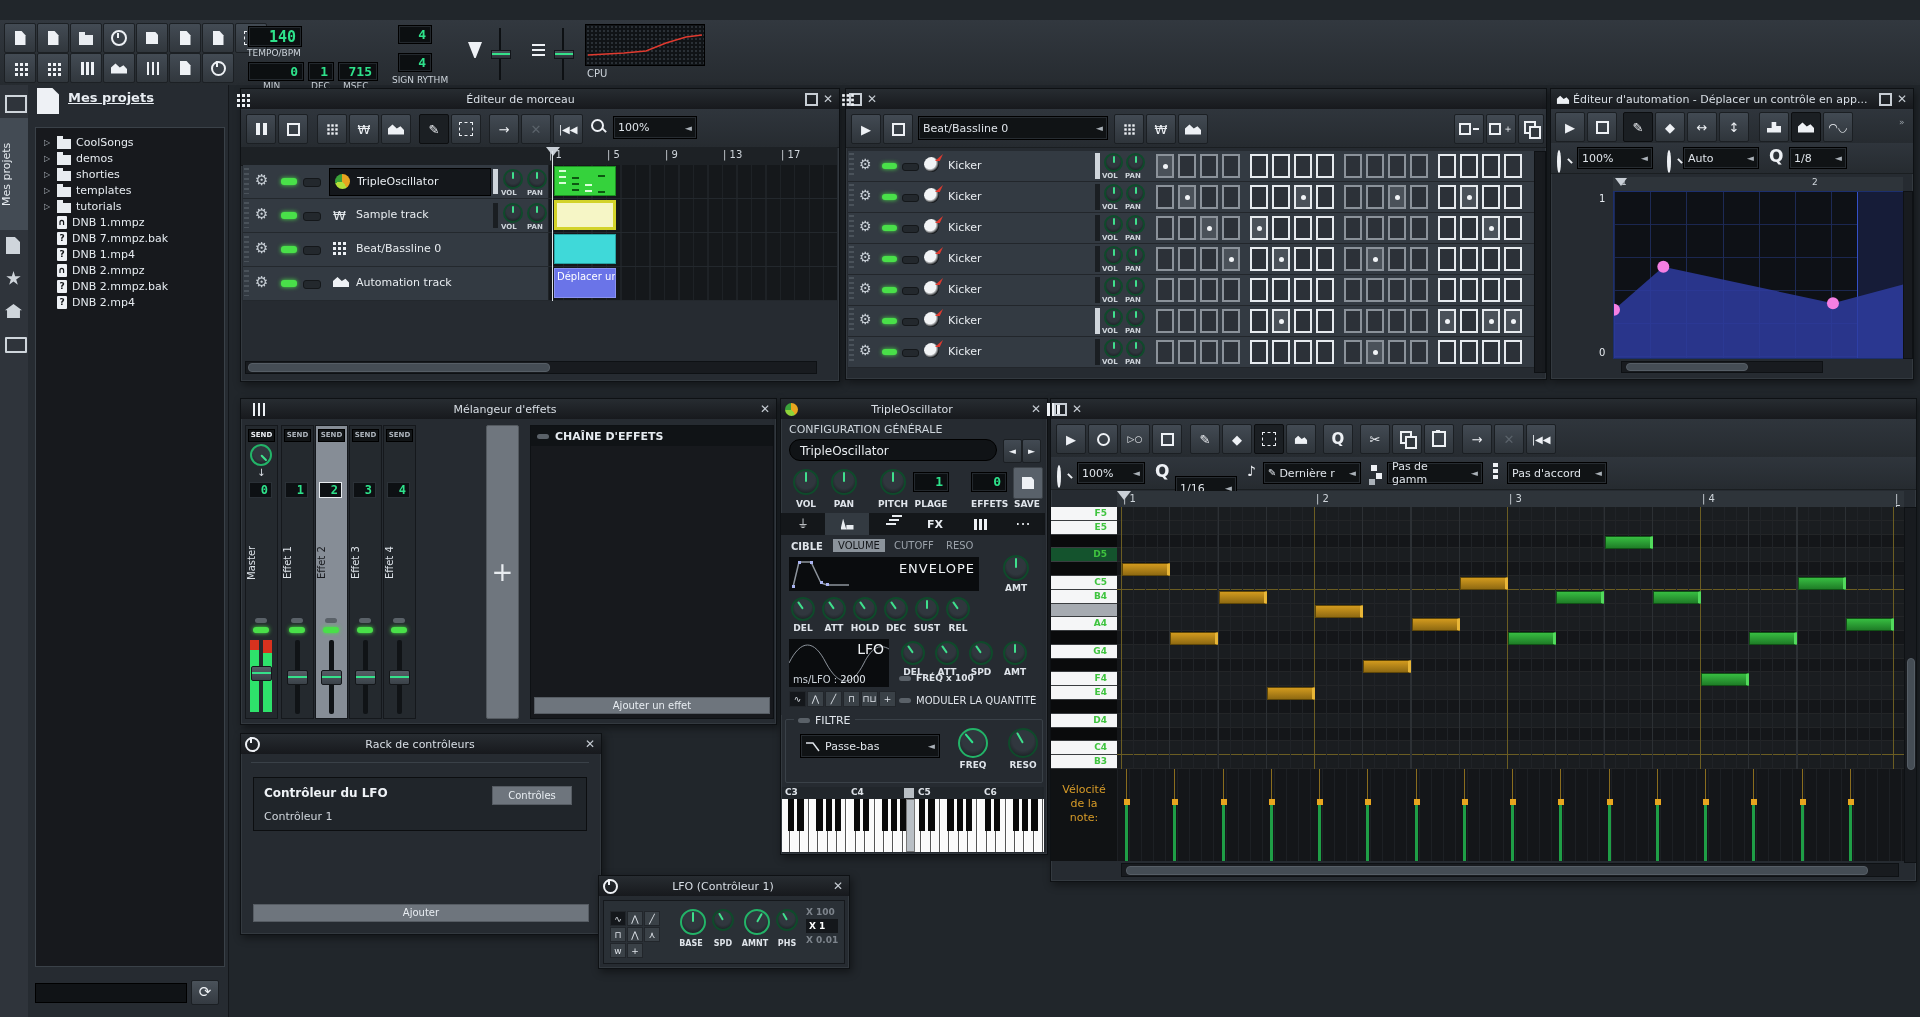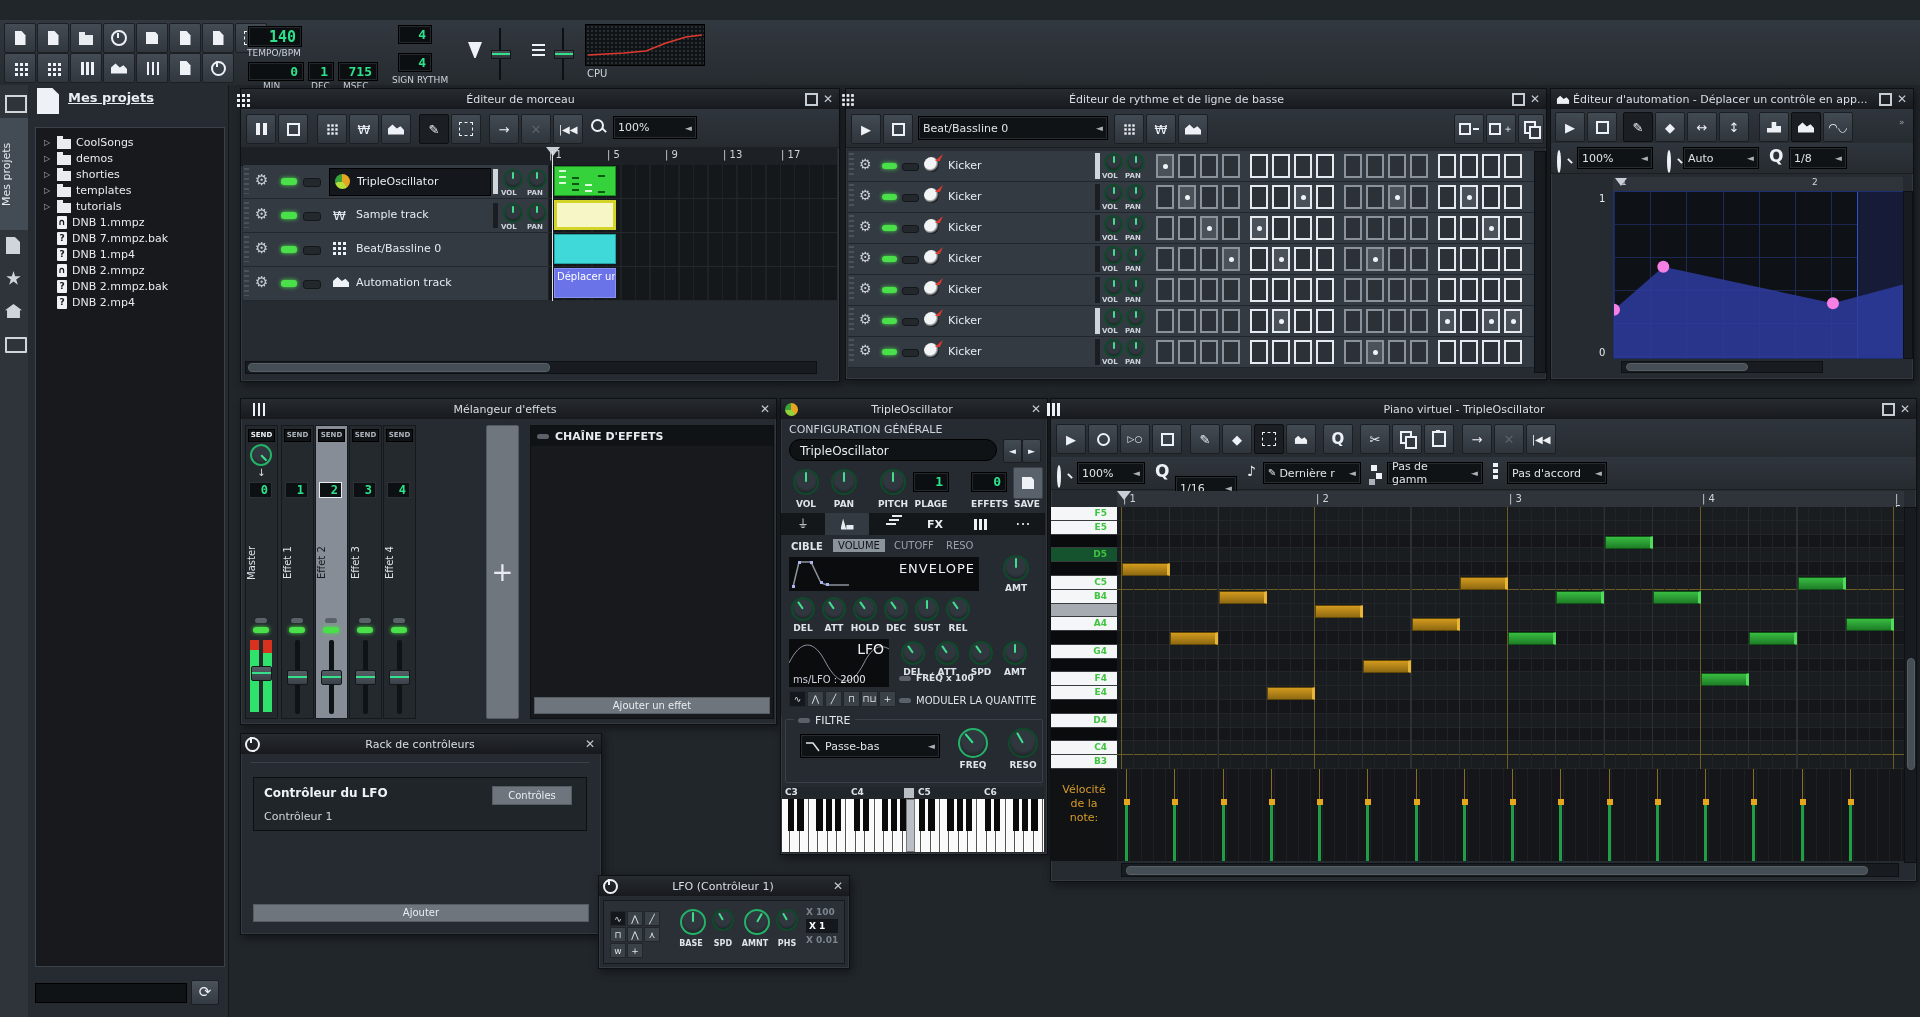--- a/index.html
+++ b/index.html
@@ -386,21 +386,20 @@
       </div>
     <div class="abs" style="left:311px;top:62px;width:1px;height:150px;background:#dfe5ea;"></div>
     <div class="scrollbar" style="left:4px;top:272px;width:570px;height:11px;">
         <div class="thumb" style="left:2px;top:1px;width:300px;height:7px;"></div>
       </div>
   </div>
 
   <div class="win" style="left:845px;top:88px;width:700px;height:290px;">
     <div class="tb">
       <span class="ic-grid" style="transform:scale(.9);"></span>
-      <span class="ttl">Éditeur de rythme et de ligne de basse</span>
       <span class="wbtn">
           <span class="maxi"></span>
         </span>
       <span class="wbtn">✕</span>
     </div>
     <div class="wtool" style="left:0;top:20px;right:0;height:38px;">
       <div class="tibtn" style="left:5px;top:5px;">
           <span class="glyph">▶</span>
         </div>
       <div class="tibtn" style="left:37px;top:5px;">
@@ -1091,21 +1090,20 @@
         <div style="position: absolute; left: 230.654px; top: 0px; width: 6.36286px; height: 32px; background: rgb(10, 10, 10);"></div>
         <div style="position: absolute; left: 240.011px; top: 0px; width: 6.36286px; height: 32px; background: rgb(10, 10, 10);"></div>
         <div style="position: absolute; left: 249.368px; top: 0px; width: 6.36286px; height: 32px; background: rgb(10, 10, 10);"></div>
         <div style="position: absolute; left: 124px; top: 0px; width: 7px; height: 51px; background: rgb(185, 191, 197); border: 1px solid rgb(119, 119, 119);"></div>
       </div>
   </div>
 
   <div class="win" style="left:1050px;top:398px;width:865px;height:482px;">
     <div class="tb">
       <span class="ic-bars"></span>
-      <span class="ttl">Piano virtuel - TripleOscillator</span>
       <span class="wbtn">
           <span class="maxi"></span>
         </span>
       <span class="wbtn">✕</span>
     </div>
     <div class="wtool" style="left:0;top:20px;right:0;height:38px;">
       <div class="tibtn" style="left:5px;top:5px;">
           <span class="glyph">▶</span>
         </div>
       <div class="tibtn" style="left:37px;top:5px;">

